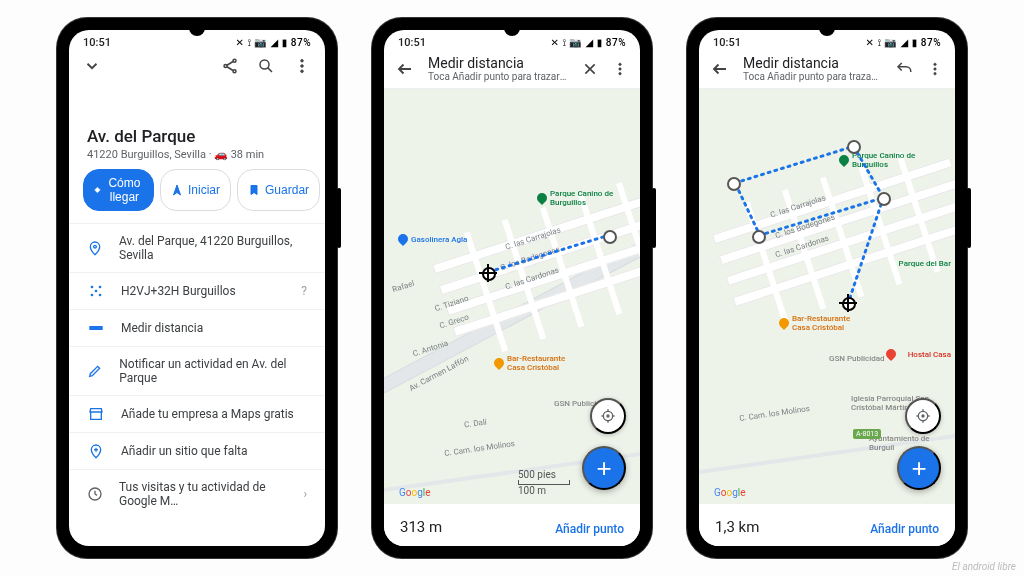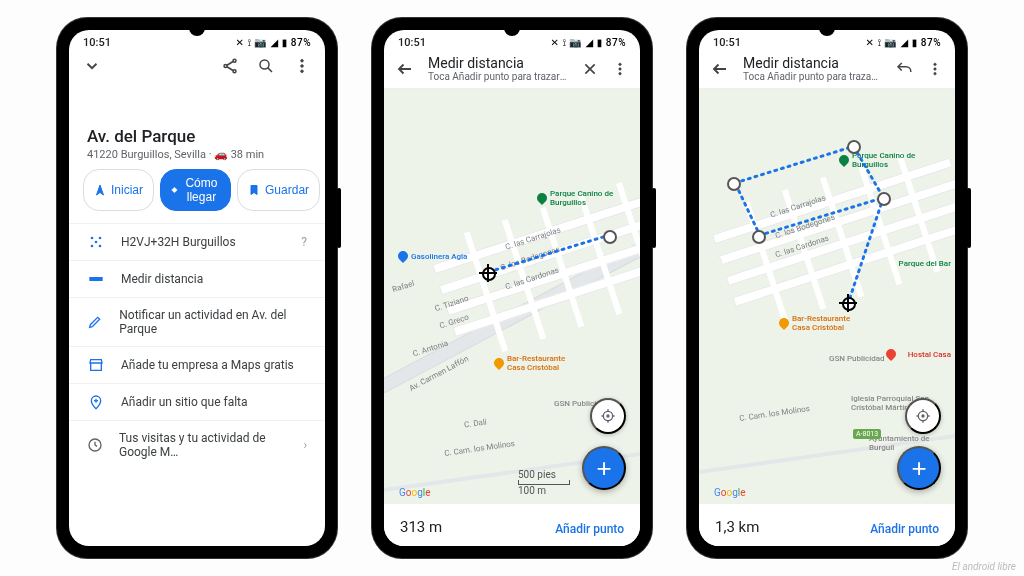--- a/index.html
+++ b/index.html
@@ -277,40 +277,49 @@
         </button>
       </div>
     </div>
 
     <div class="title-block">
       <div class="title">Av. del Parque</div>
       <div class="subtitle">41220 Burguillos, Sevilla · 🚗 38 min</div>
     </div>
 
     <div class="chips">
+      <button class="chip primary">
+        <svg viewBox="0 0 24 24">
+            <path d="M12 2l10 10-10 10L2 12z"></path>
+          </svg>
+        <span>Cómo llegar</span>
+      </button>
       <button class="chip">
         <svg viewBox="0 0 24 24" fill="none" stroke-width="2">
             <path d="M12 2l7 20-7-5-7 5z"></path>
           </svg>
         <span>Iniciar</span>
       </button>
-      <button class="chip primary">
-        <svg viewBox="0 0 24 24">
-            <path d="M12 2l10 10-10 10L2 12z"></path>
-          </svg>
-        <span>Cómo llegar</span>
-      </button>
       <button class="chip">
         <svg viewBox="0 0 24 24" fill="none" stroke-width="2">
             <path d="M6 3h12v18l-6-4-6 4z"></path>
           </svg>
         <span>Guardar</span>
       </button>
     </div>
 
+    <div class="listitem">
+      <span class="ic">
+          <svg viewBox="0 0 24 24" fill="none" stroke="#1a73e8" stroke-width="2">
+            <path d="M12 22s7-7 7-12a7 7 0 10-14 0c0 5 7 12 7 12z"></path>
+            <circle cx="12" cy="10" r="2"></circle>
+          </svg>
+        </span>
+      <span>Av. del Parque, 41220 Burguillos, Sevilla</span>
+    </div>
     <div class="listitem">
       <span class="ic">
           <svg viewBox="0 0 24 24" fill="#1a73e8">
             <circle cx="6" cy="6" r="2"></circle>
             <circle cx="18" cy="6" r="2"></circle>
             <circle cx="6" cy="18" r="2"></circle>
             <circle cx="18" cy="18" r="2"></circle>
             <circle cx="12" cy="12" r="2"></circle>
           </svg>
         </span>
@@ -414,21 +423,21 @@
           <div class="v v2"></div>
           <div class="v v3"></div>
           <div class="v v4"></div>
           <div class="v v5"></div>
       </div>
 
       <div class="poi green" style="top:100px;right:10px;">
           <span class="pin"></span>
           <span style="width:80px;">Parque Canino de Burguillos</span>
         </div>
-      <div class="poi blue" style="top:162px;left:14px;justify-content:space-between;">
+      <div class="poi blue" style="top:145px;left:14px;justify-content:space-between;">
           <span class="pin"></span>
           <span>Gasolinera Agla</span>
         </div>
       <div class="poi orange" style="top:265px;left:110px;">
           <span class="pin"></span>
           <span style="width:70px;">Bar-Restaurante Casa Cristóbal</span>
         </div>
       <div class="poi" style="top:310px;left:170px;color:#888;">
           <span>GSN Publicidad</span>
         </div>

